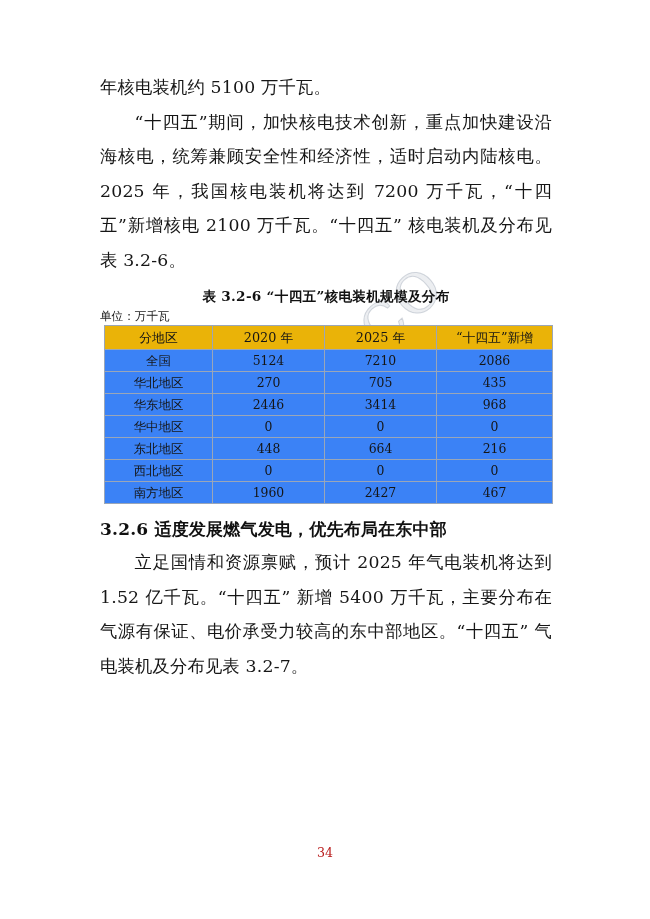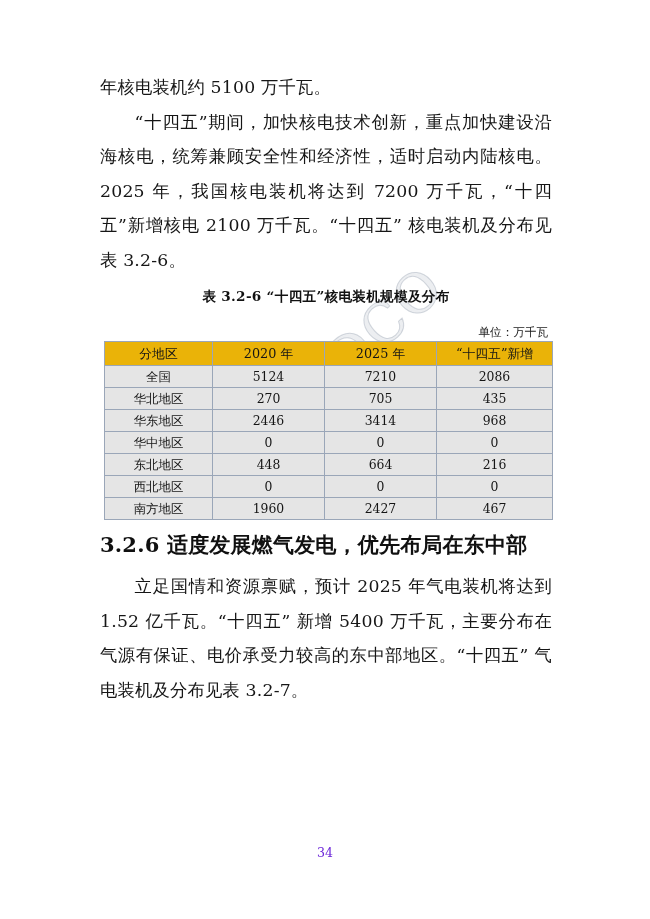--- a/index.html
+++ b/index.html
@@ -65,22 +65,22 @@
   .table-title {
     margin: 9px 0 0 0;
     text-align: center;
     font-size: 13.6px;
     font-weight: bold;
     line-height: 20px;
     letter-spacing: 0.3px;
     color: #121212;
   }
   .table-unit {
-    margin: 18px 0 1px 0;
-    text-align: right;
+    margin: 2px 0 1px 0;
+    text-align: left;
     padding-right: 4px;
     font-size: 11.6px;
     line-height: 16px;
     color: #1b1b1b;
   }
   table.data-table {
     border-collapse: collapse;
     width: 448px;
     margin: 0 0 0 4px;
     table-layout: fixed;
@@ -100,41 +100,41 @@
     color: #151515;
     font-weight: normal;
   }
   table.data-table thead th {
     background: #eab308;
     font-size: 12.8px;
     height: 23px;
     margin-left: 44px;
   }
   table.data-table tbody td {
-    background: #e5e5e5;
+    background: #3b82f6;
   }
   
   h3.section-heading {
-    margin: 6px 0 8px 0;
-    font-size: 21px;
+    margin: 6px 0 0 0;
+    font-size: 17px;
     font-weight: bold;
     line-height: 32px;
     letter-spacing: 0.2px;
     color: #101010;
   }
   .gap-after-table { height: 3px; }
   
   #page-number {
     position: absolute;
     left: 0;
     right: 0;
     top: 845px;
     text-align: center;
     font-size: 12.6px;
-    color: #6d28d9;
+    color: #b91c1c;
     z-index: 10;
   }
 </style>
 </head>
 <body>
 
 <div id="page">
 
   <div id="watermark">GEIDCO</div>
 

